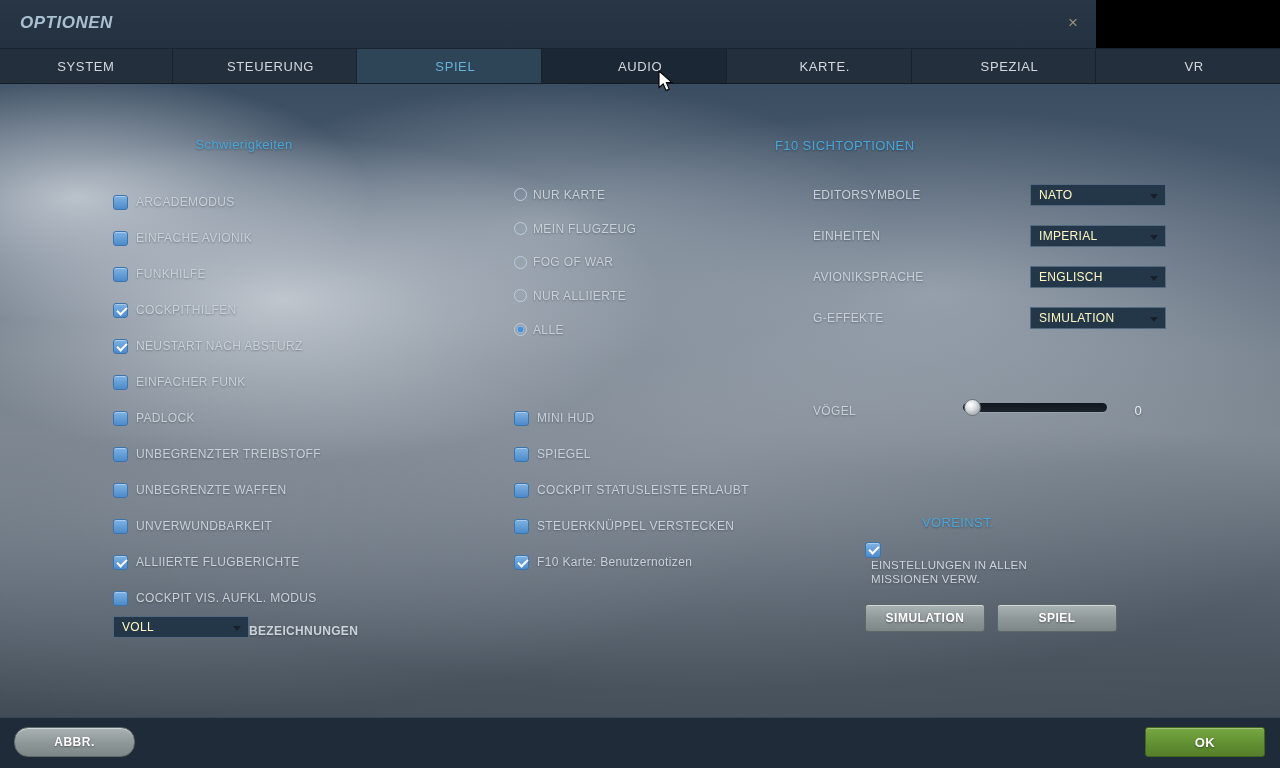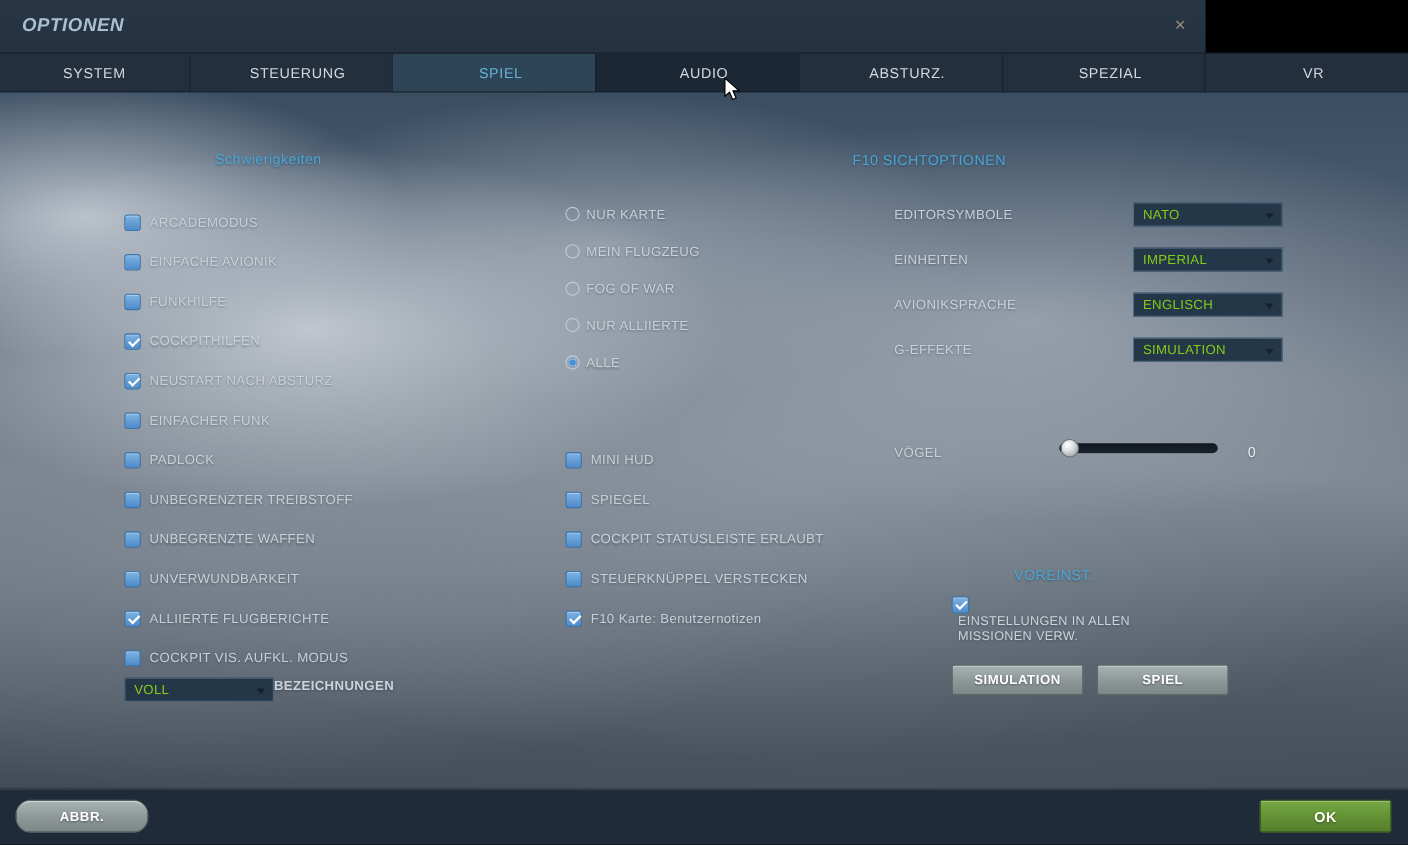--- a/index.html
+++ b/index.html
@@ -78,28 +78,28 @@
   .opt-label{
     margin-left:8px;font-size:12px;color:#c9d1d8;letter-spacing:.35px;
     text-shadow:0 1px 2px rgba(20,30,40,.35);white-space:nowrap;
   }
   .radio-row .opt-label{margin-left:6px;}
   
   .dropdown{
     height:22px;width:136px;box-sizing:border-box;position:relative;cursor:pointer;
     background:#243749;border:1px solid #53румB;border:1px solid #53697f;
     display:flex;align-items:center;padding:0 8px;
-    color:#84cc16;font-size:12px;letter-spacing:.3px;
+    color:#fef9c3;font-size:12px;letter-spacing:.3px;
   }
   .dropdown::after{
     content:"";position:absolute;right:7px;top:9px;
     border-left:4px solid transparent;border-right:4px solid transparent;
     border-top:5px solid #16202c;
   }
-  .labels-row{position:absolute;display:flex;align-items:flex-start;}
+  .labels-row{position:absolute;display:flex;align-items:flex-end;}
   .inline-label{font-size:12px;color:#ccd4da;letter-spacing:.35px;
     text-shadow:0 1px 2px rgba(20,30,40,.35);font-weight:bold;}
   
   .select-row{display:flex;align-items:center;height:22px;margin-bottom:19px;}
   .select-row .row-label{width:217px;flex:none;font-size:12px;color:#c9d1d8;letter-spacing:.35px;
     text-shadow:0 1px 2px rgba(20,30,40,.35);}
   .birds-row{position:absolute;display:flex;align-items:flex-end;height:22px;}
   .birds-row .row-label{width:150px;flex:none;font-size:12px;color:#c9d1d8;letter-spacing:.35px;
     text-shadow:0 1px 2px rgba(20,30,40,.35);}
   .slider{position:relative;width:144px;height:22px;flex:none;cursor:pointer;}
@@ -152,21 +152,21 @@
   <div class="titlebar">
     <div class="title">OPTIONEN</div>
     <div class="close-x">×</div>
   </div>
 
   <div class="tabbar">
     <div class="tab normal">SYSTEM</div>
     <div class="tab normal">STEUERUNG</div>
     <div class="tab active">SPIEL</div>
     <div class="tab hover">AUDIO</div>
-    <div class="tab normal">ABSTURZ.</div>
+    <div class="tab normal">KARTE.</div>
     <div class="tab normal">SPEZIAL</div>
     <div class="tab normal">VR</div>
   </div>
 
   <div class="sky"></div>
 
   <div class="section-heading" style="left:113px;top:137px;width:262px;text-align:center;">Schwierigkeiten</div>
 
   <div class="rows" style="left:113px;top:184px;">
     <div class="check-row">

